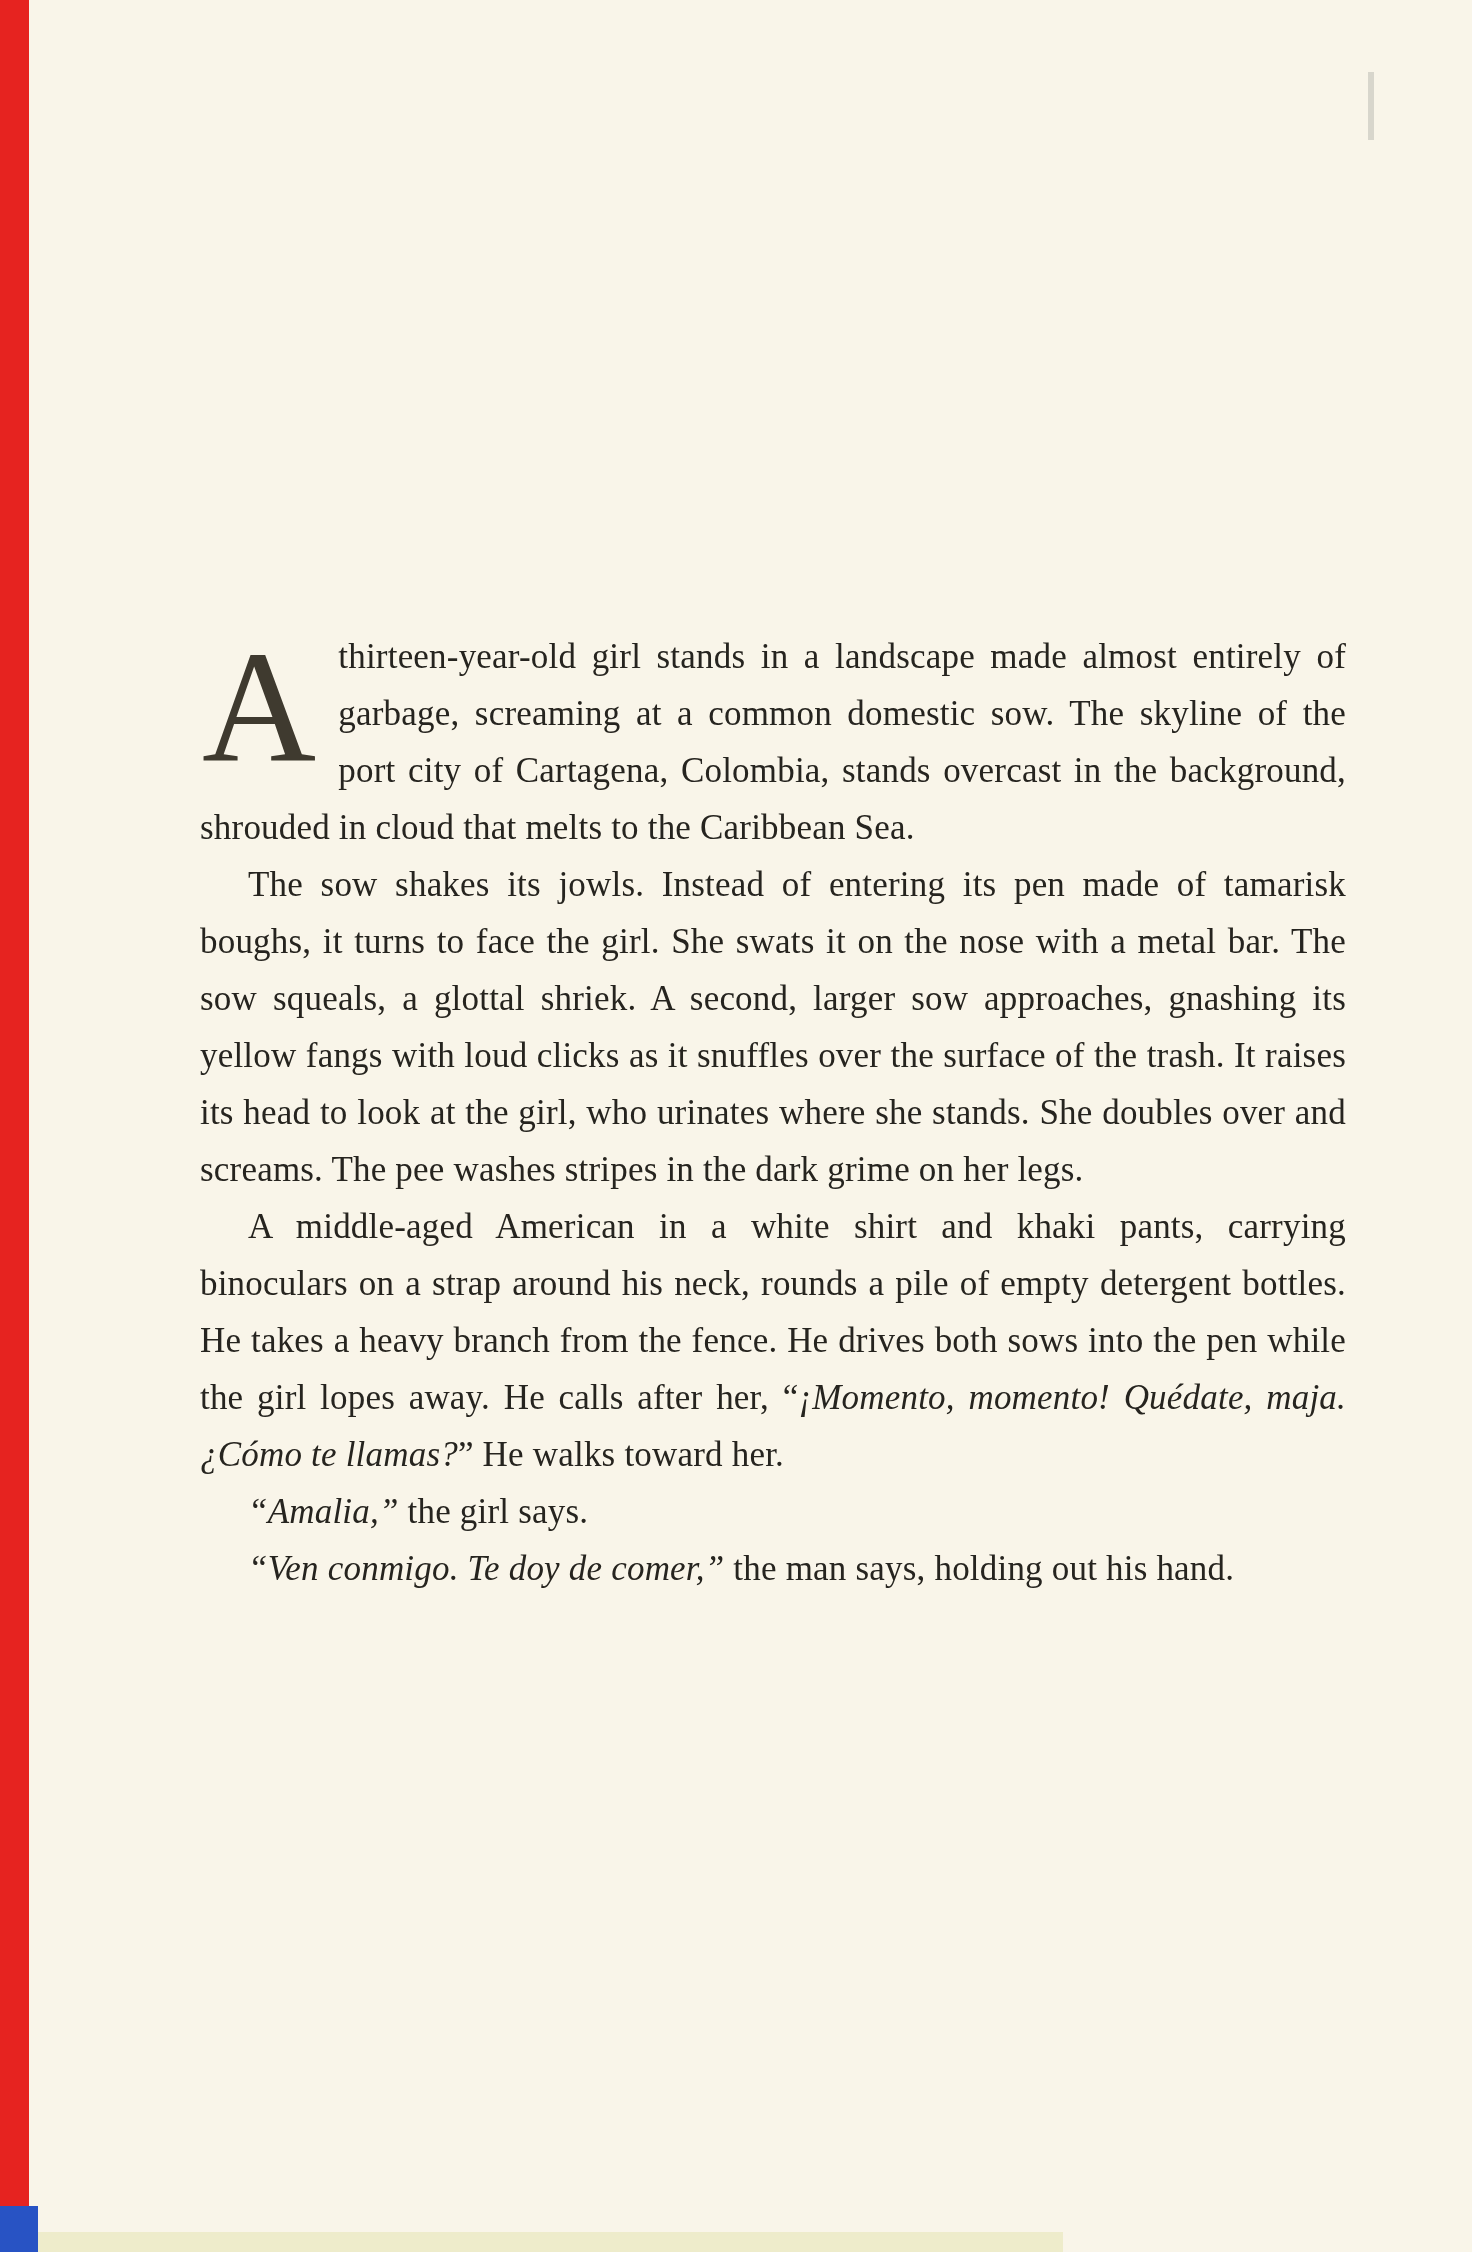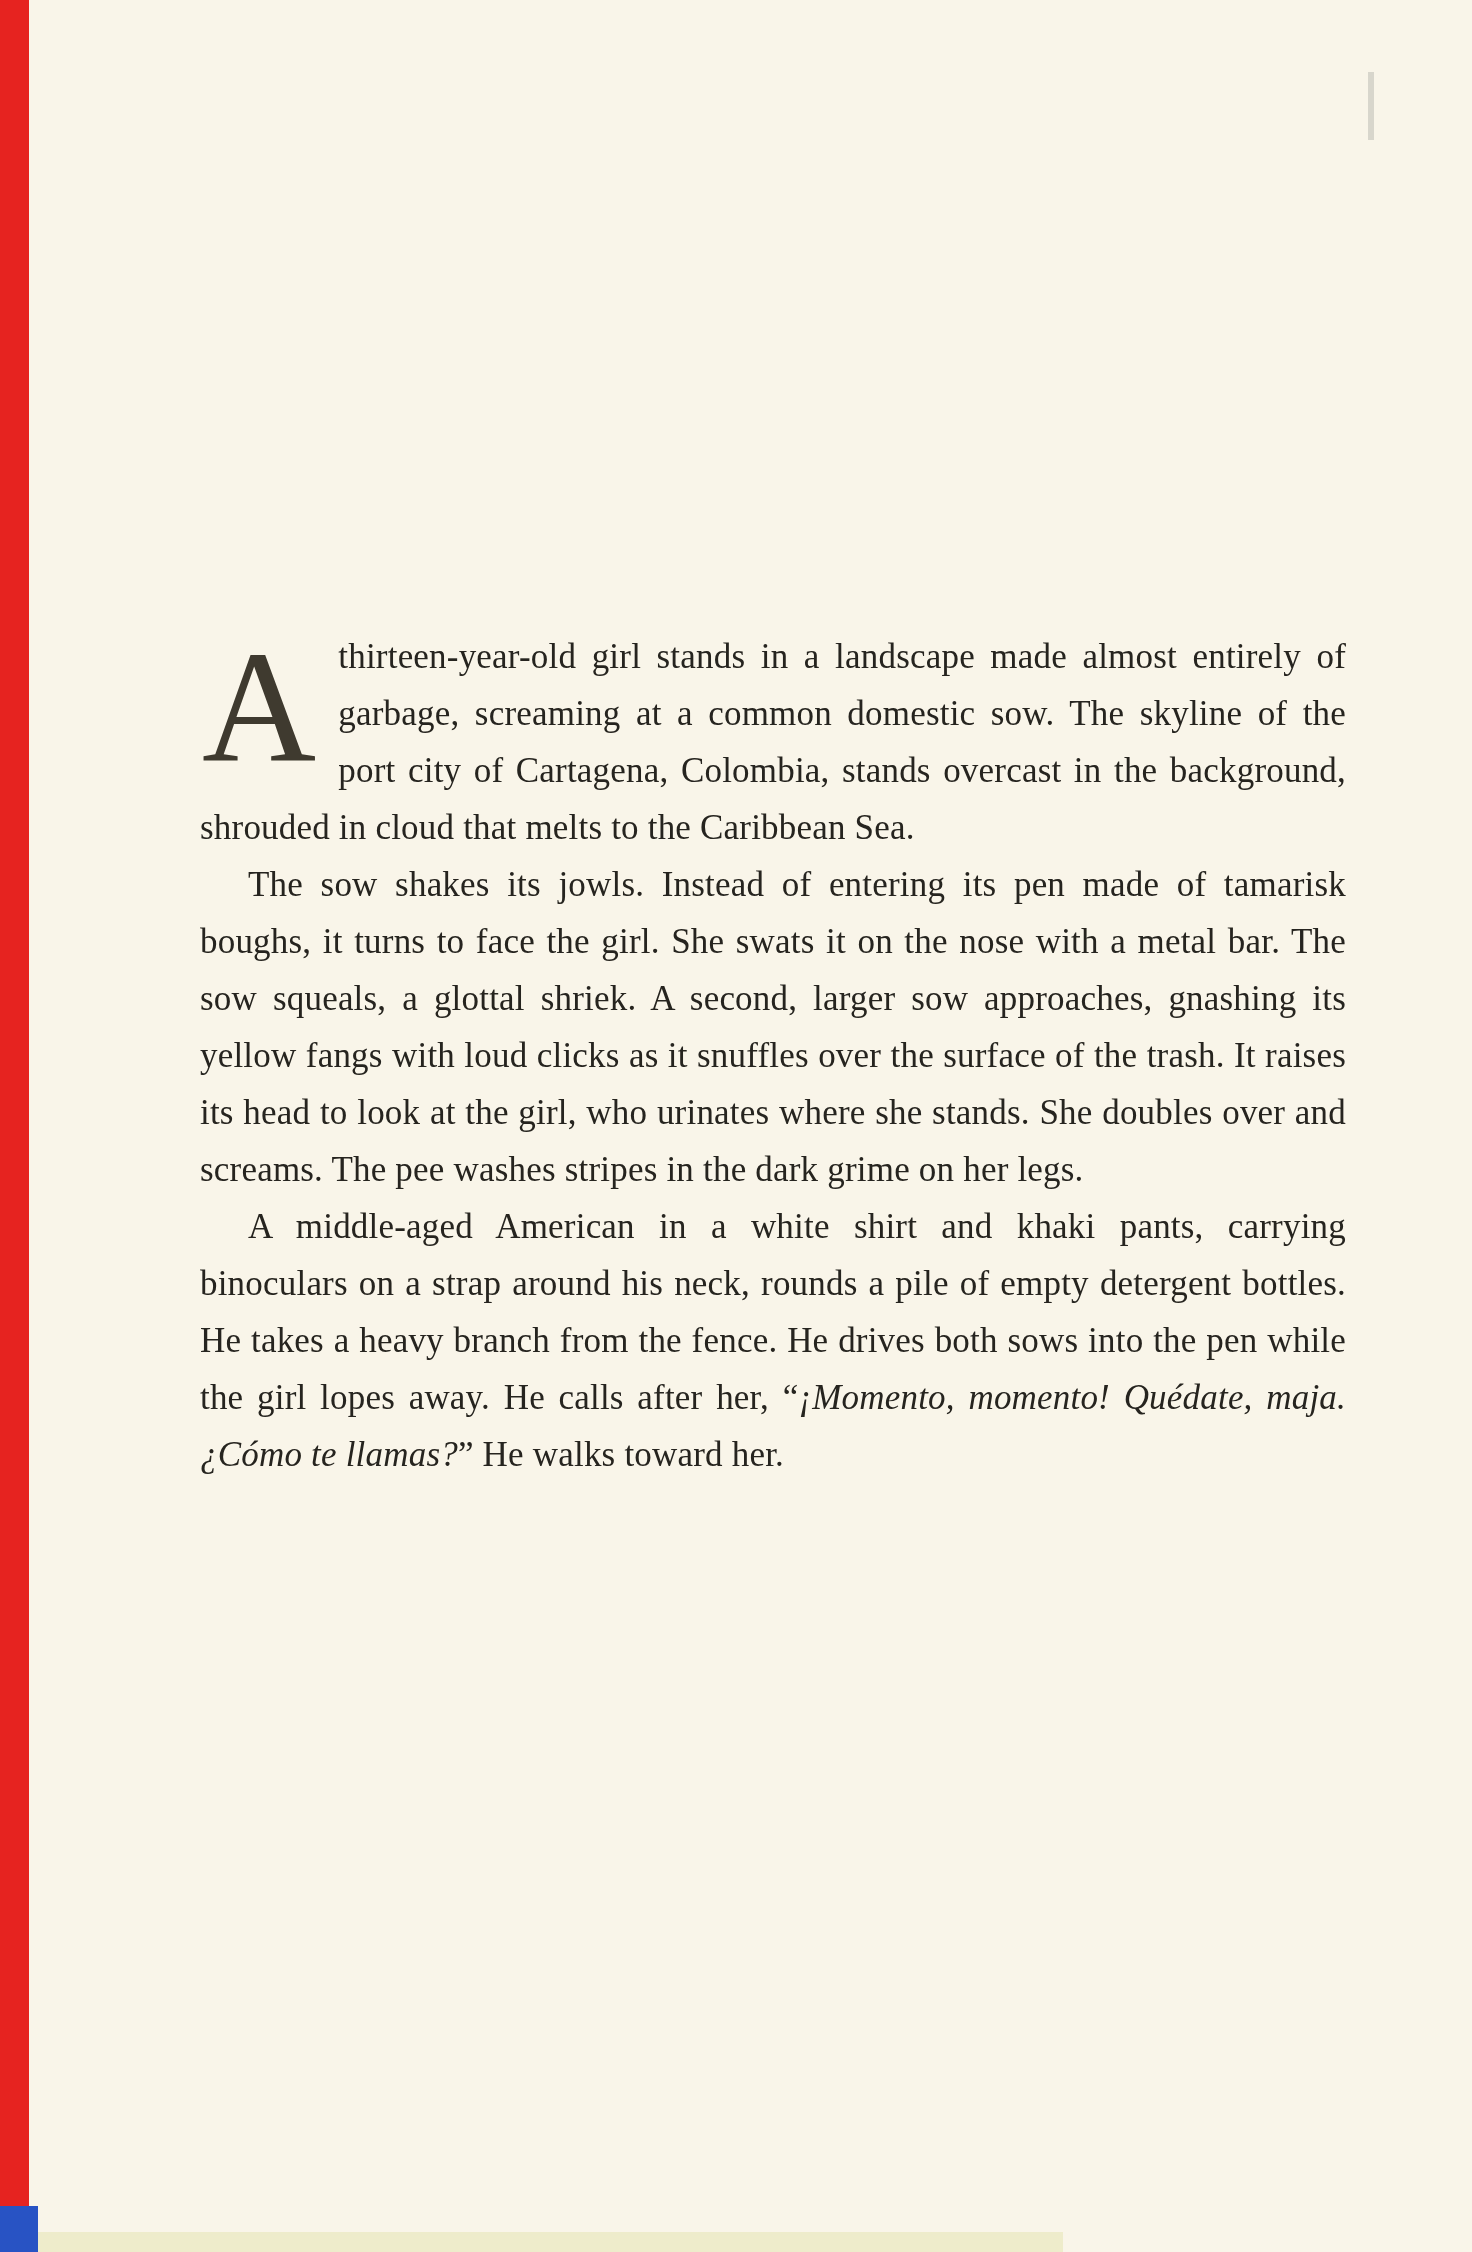--- a/index.html
+++ b/index.html
@@ -85,17 +85,19 @@
   <div class="scan-artifact-right"></div>
 
   <div class="text-block">
 
     <p class="para first"><span class="dropcap">A</span><span>thirteen-year-old girl stands in a landscape made almost entirely of garbage, screaming at a common domestic sow. The skyline of the port city of Cartagena, Colombia, stands overcast in the background, shrouded in cloud that melts to the Caribbean Sea.</span></p>
 
     <p class="para indent"><span>The sow shakes its jowls. Instead of entering its pen made of tamarisk boughs, it turns to face the girl. She swats it on the nose with a metal bar. The sow squeals, a glottal shriek. A second, larger sow approaches, gnashing its yellow fangs with loud clicks as it snuffles over the surface of the trash. It raises its head to look at the girl, who urinates where she stands. She doubles over and screams. The pee washes stripes in the dark grime on her legs.</span></p>
 
     <p class="para indent"><span>A middle-aged American in a white shirt and khaki pants, carrying binoculars on a strap around his neck, rounds a pile of empty detergent bottles. He takes a heavy branch from the fence. He drives both sows into the pen while the girl lopes away. He calls after her, “</span><em>¡Momento, momento! Quédate, maja. ¿Cómo te llamas?</em><span>” He walks toward her.</span></p>
 
+    <p class="para indent"><em>“Amalia,”</em><span> the girl says.</span></p>
 
+    <p class="para indent"><em>“Ven conmigo. Te doy de comer,”</em><span> the man says, holding out his hand.</span></p>
 
   </div>
 
 </div>
 
 </body></html>

